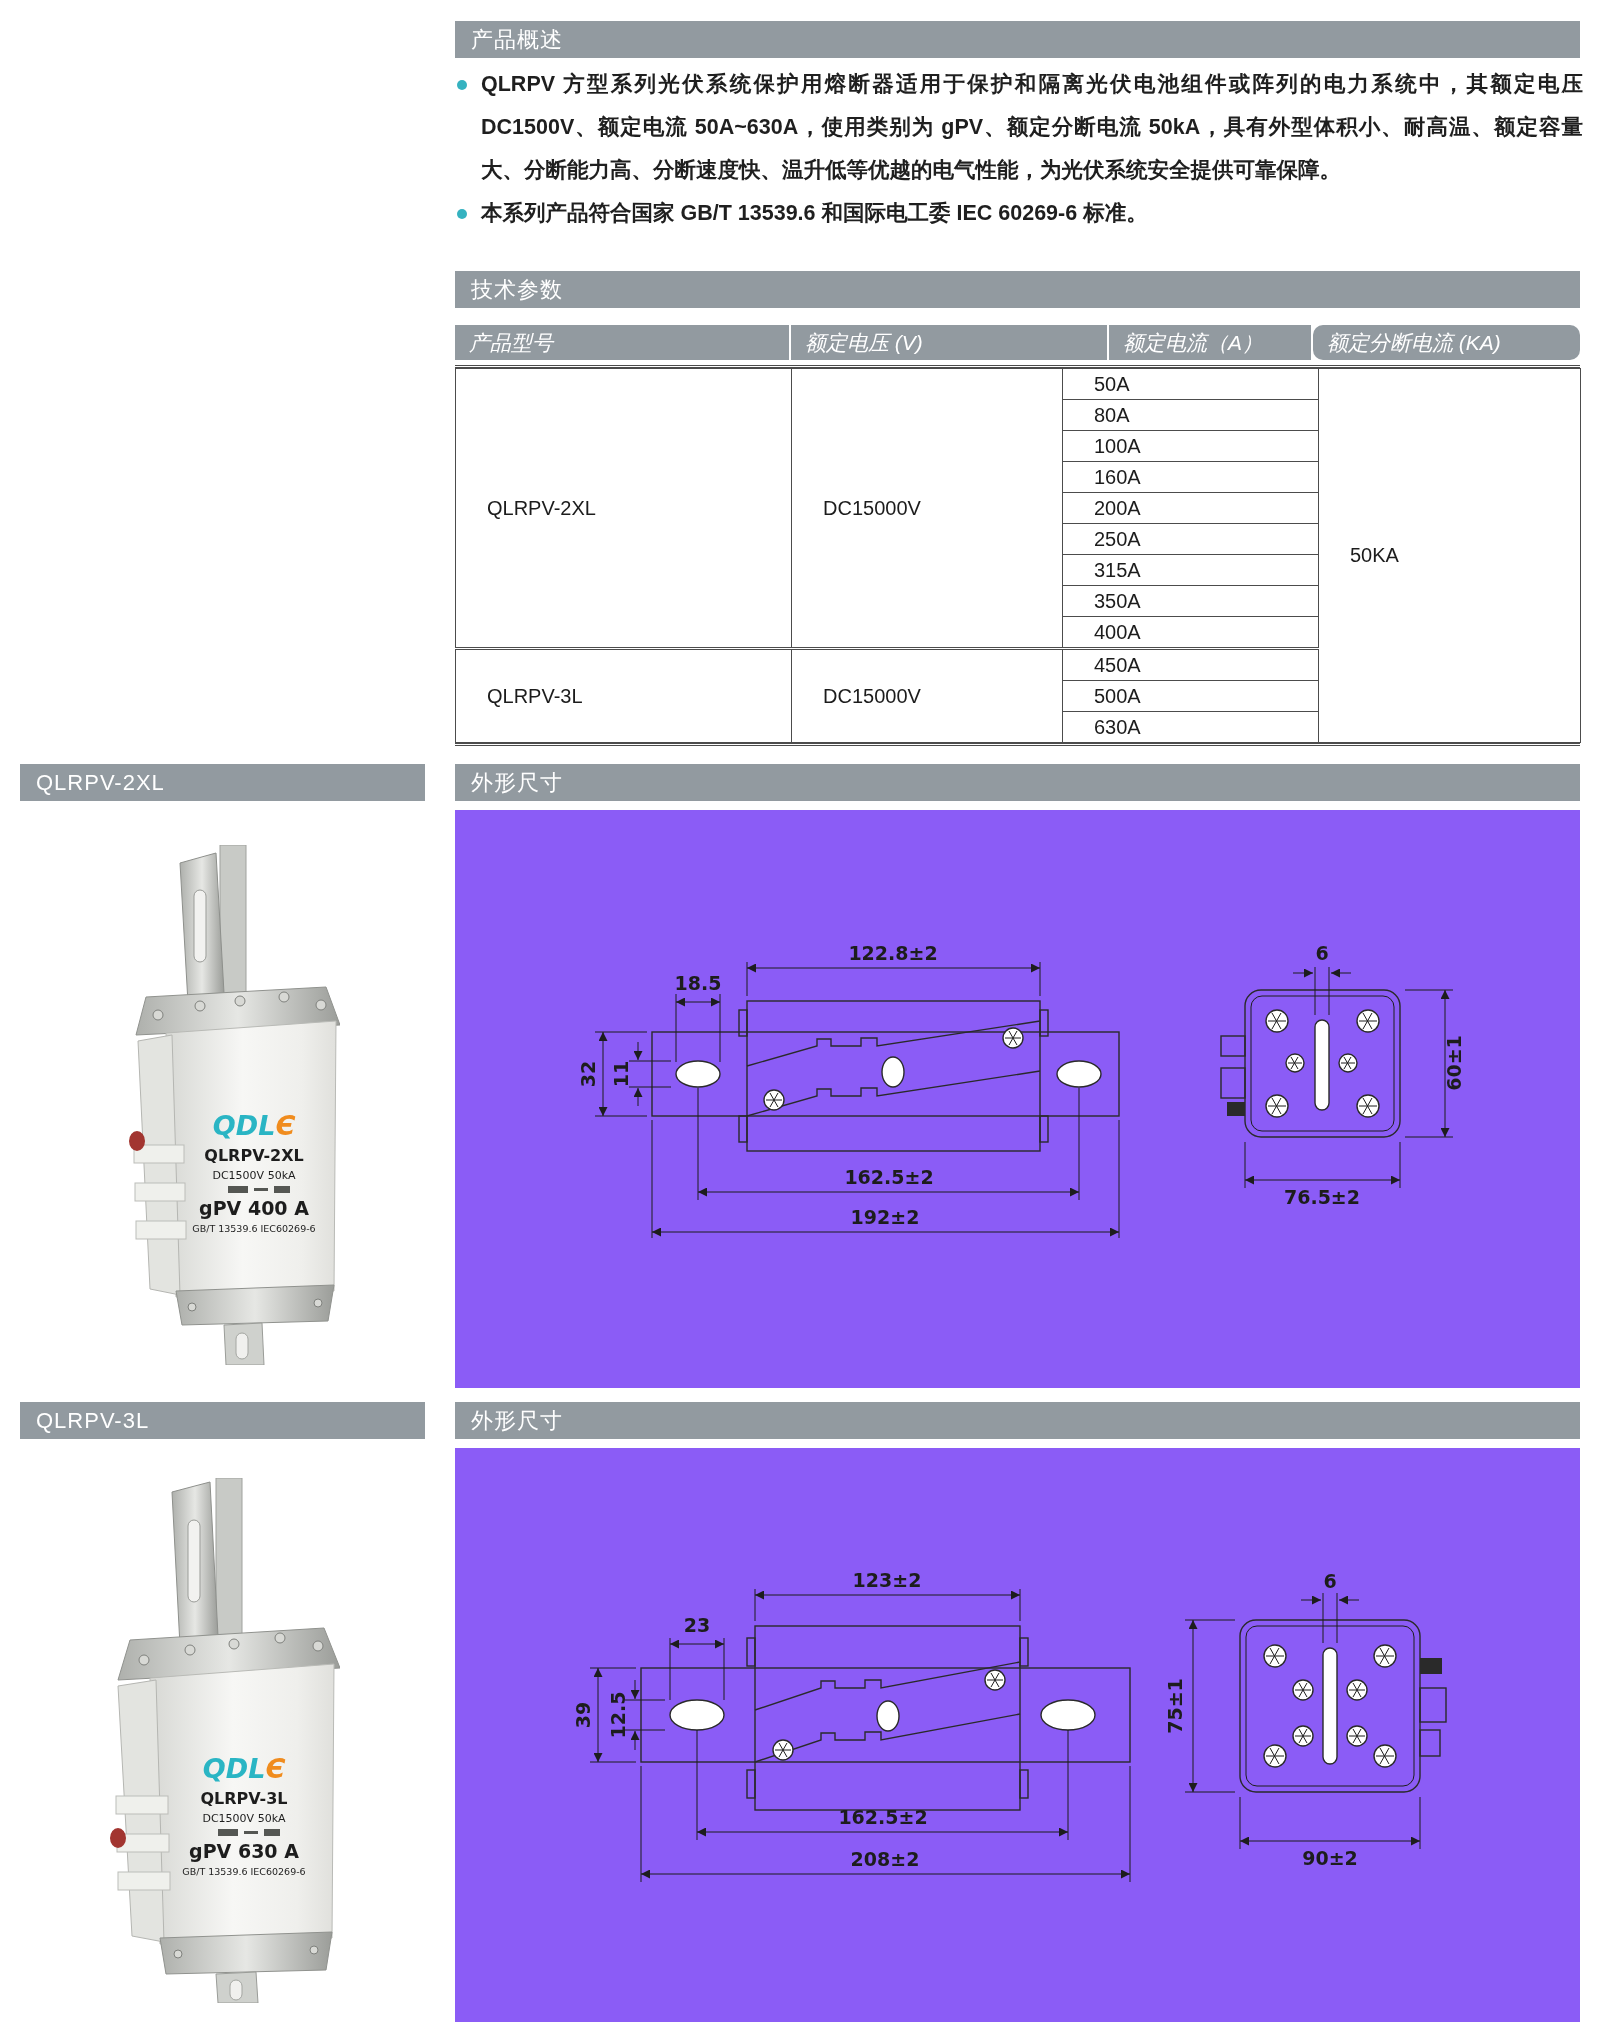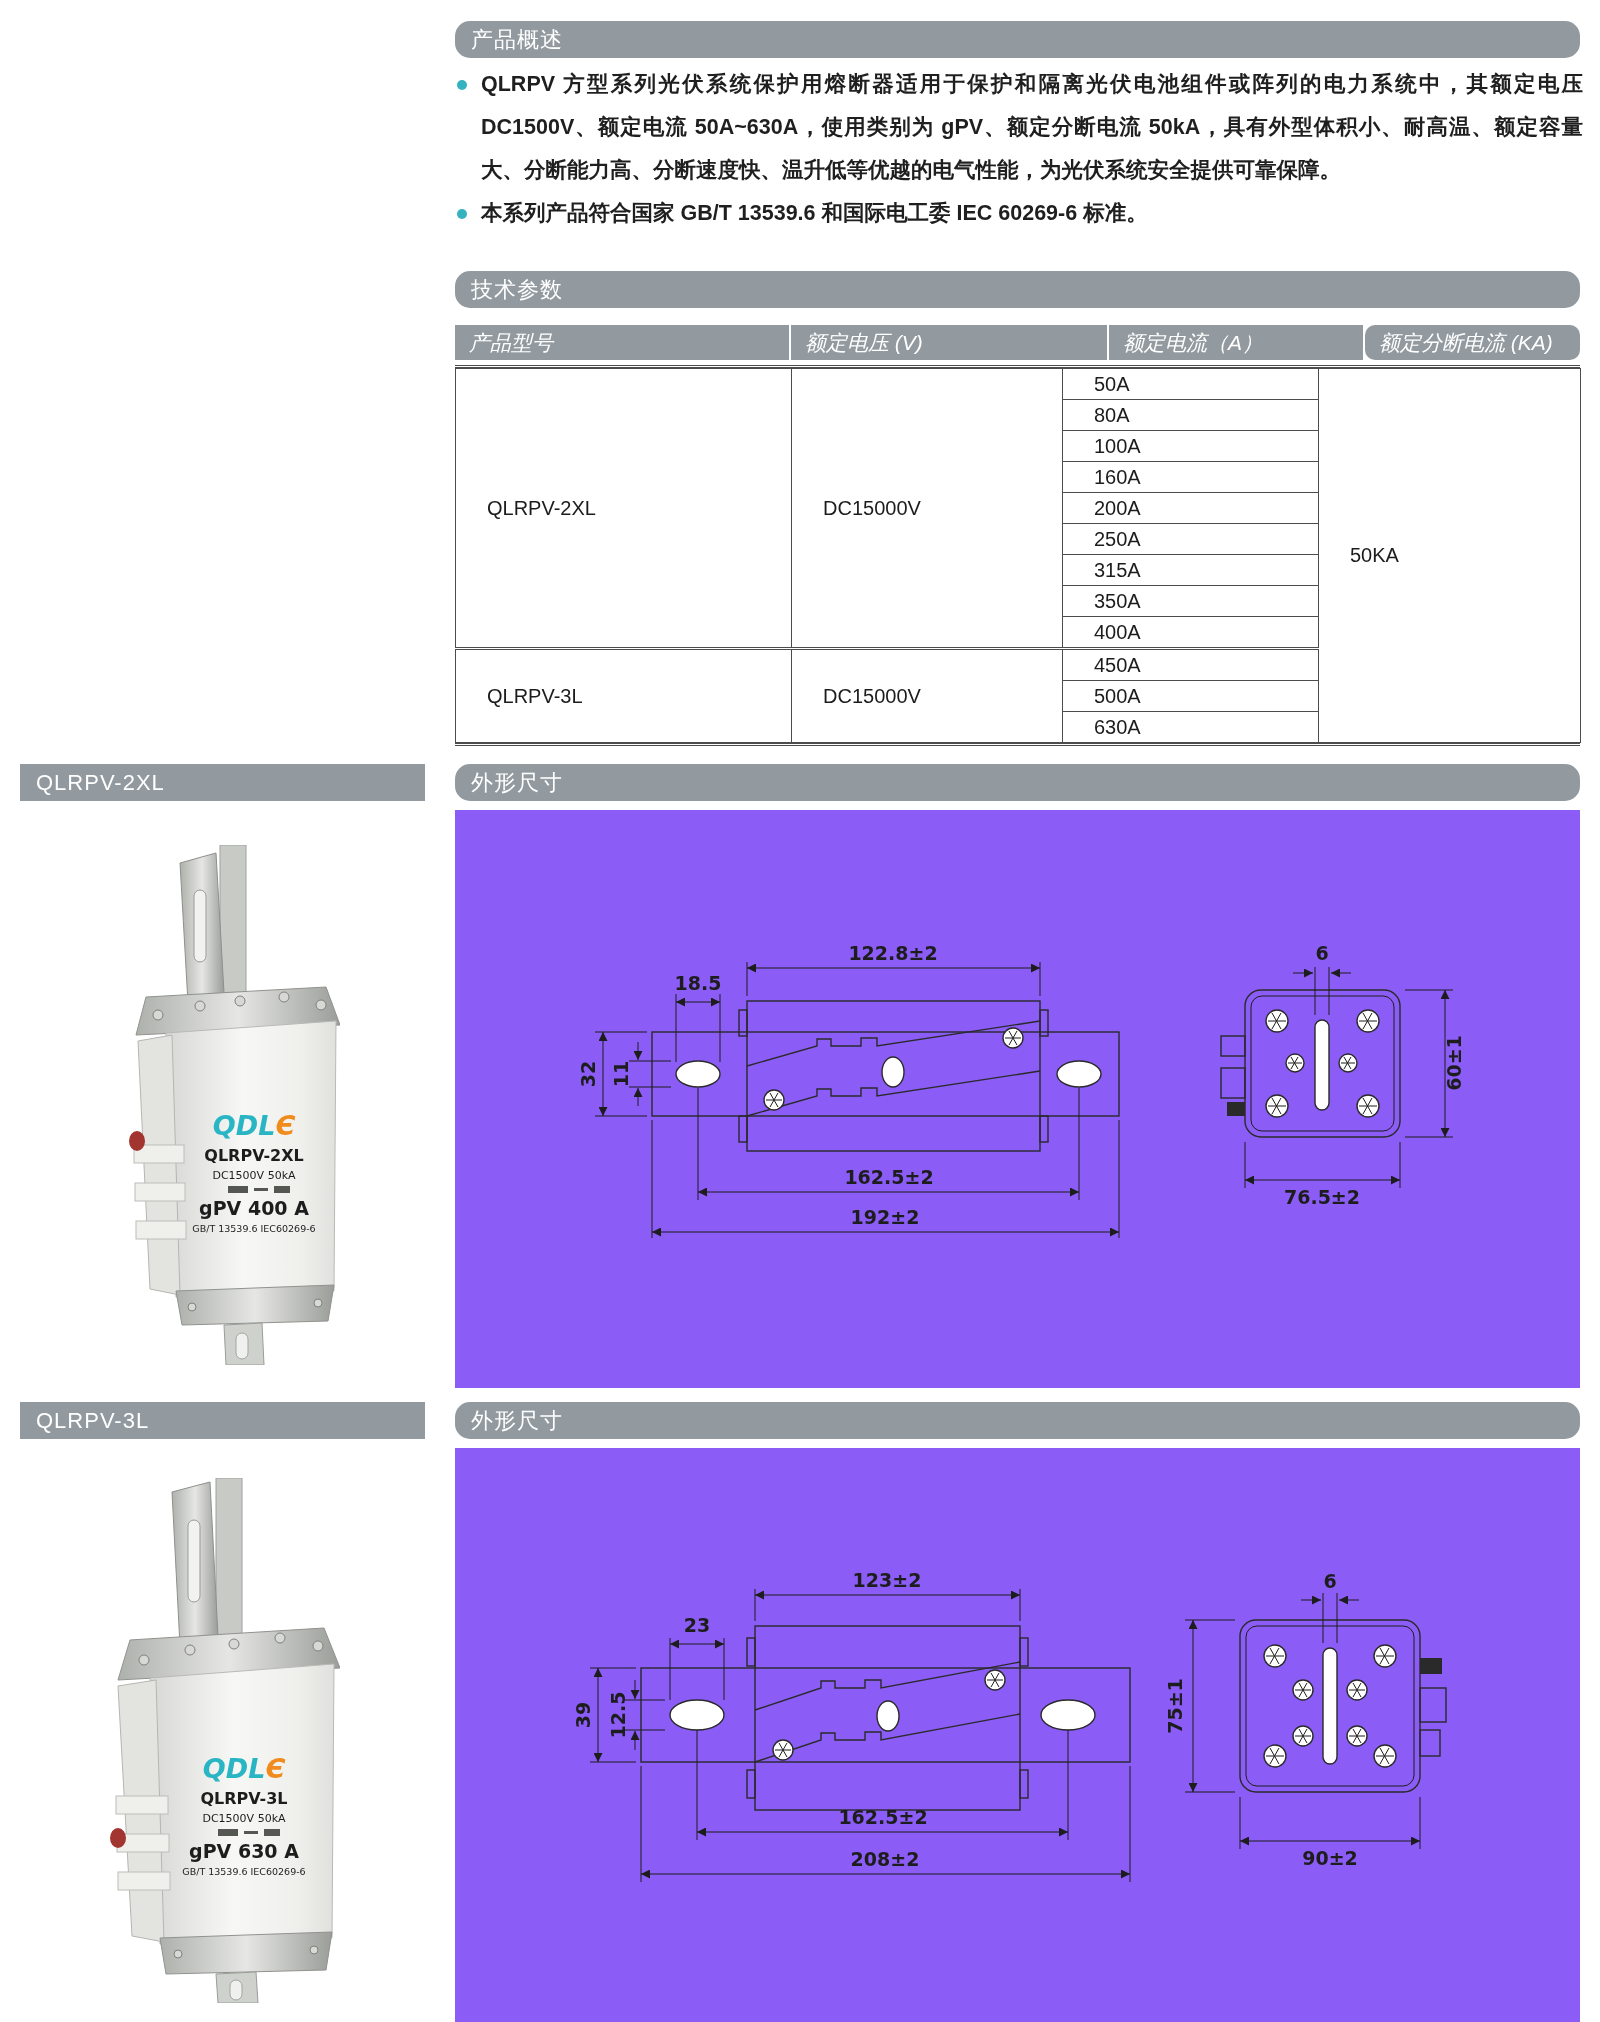--- a/index.html
+++ b/index.html
@@ -1,34 +1,34 @@
 <!DOCTYPE html>
 <html><head>
 <meta charset="utf-8">
 <style>
   html,body{margin:0;padding:0;background:#ffffff;}
   .page{position:relative;width:1600px;height:2022px;background:#ffffff;overflow:hidden;
         font-family:"Liberation Sans","DejaVu Sans",sans-serif;color:#1e1e1e;}
   .bar{position:absolute;height:37px;background:#929aa0;color:#ffffff;font-size:22px;
        line-height:37px;padding-left:16px;box-sizing:border-box;letter-spacing:1px;}
   .bar.left-bar{left:20px;width:405px;}
-  .bar.content-bar{left:455px;width:1125px;border-radius:15px;}
+  .bar.content-bar{left:455px;width:1125px;}
   .bullets{position:absolute;left:455px;top:63px;width:1128px;font-weight:bold;}
   .bullet-item{position:relative;padding-left:26px;font-size:21.5px;line-height:43px;
                text-align:justify;color:#1f1f1f;}
   .bullet-item + .bullet-item{margin-top:0px;}
   .dot{position:absolute;left:2px;top:17px;width:10px;height:10px;border-radius:50%;
        background:#35b2c0;}
   
   .thead-row{position:absolute;left:455px;top:325px;width:1125px;height:35px;display:flex;font-style:italic;}
   .th{background:#929aa0;color:#fff;font-size:21px;line-height:35px;padding-left:14px;
       box-sizing:border-box;margin-right:2px;}
   .th:nth-child(1){width:334px;}
   .th:nth-child(2){width:316px;}
-  .th:nth-child(3){width:254px;}
+  .th:nth-child(3){width:202px;}
   .th:nth-child(4){width:260px;margin-right:0;flex:1;border-radius:10px;}
   .tbl-wrap{position:absolute;left:455px;top:365px;width:1125px;
             border-top:3px double #4c4c4c;border-bottom:3px double #4c4c4c;}
   table.params{border-collapse:collapse;width:1125px;table-layout:fixed;}
   table.params td{border:1px solid #4c4c4c;height:30px;padding:0 0 0 31px;
                   font-size:20px;color:#1c1c1c;vertical-align:middle;}
   tr.sep td{border-top:3px double #4c4c4c;}
   
   .panel{position:absolute;left:455px;width:1125px;background:#8b5cf6;}
   svg text{font-family:"DejaVu Sans","Liberation Sans",sans-serif;fill:#1d1d1d;}

